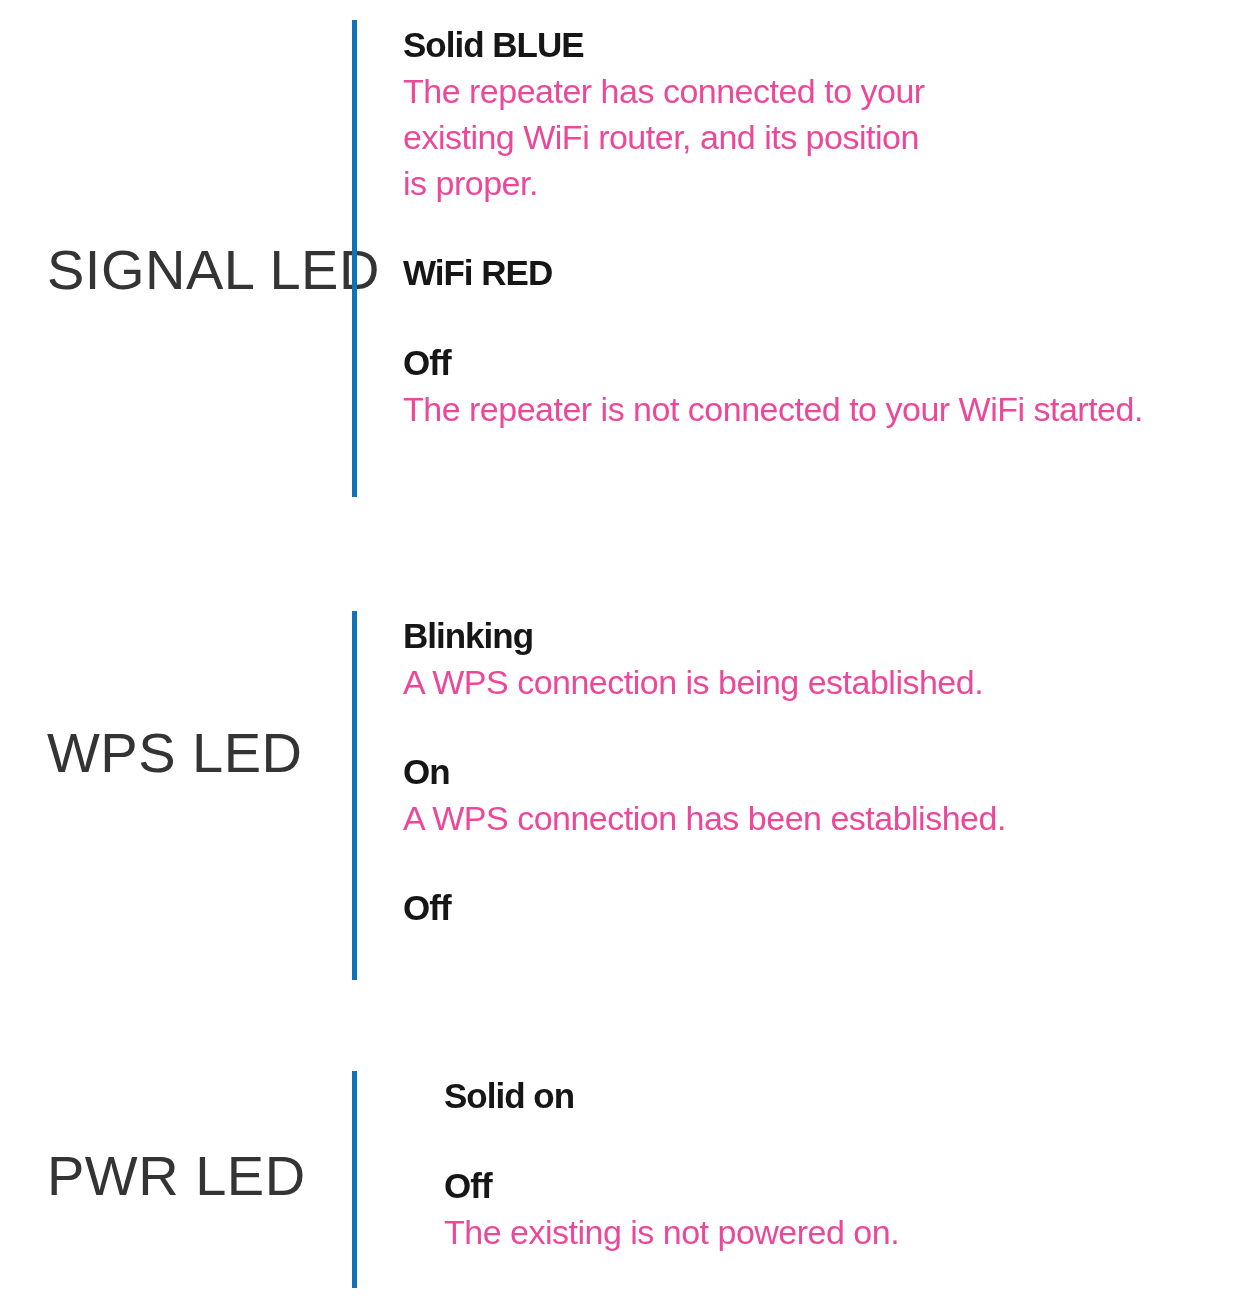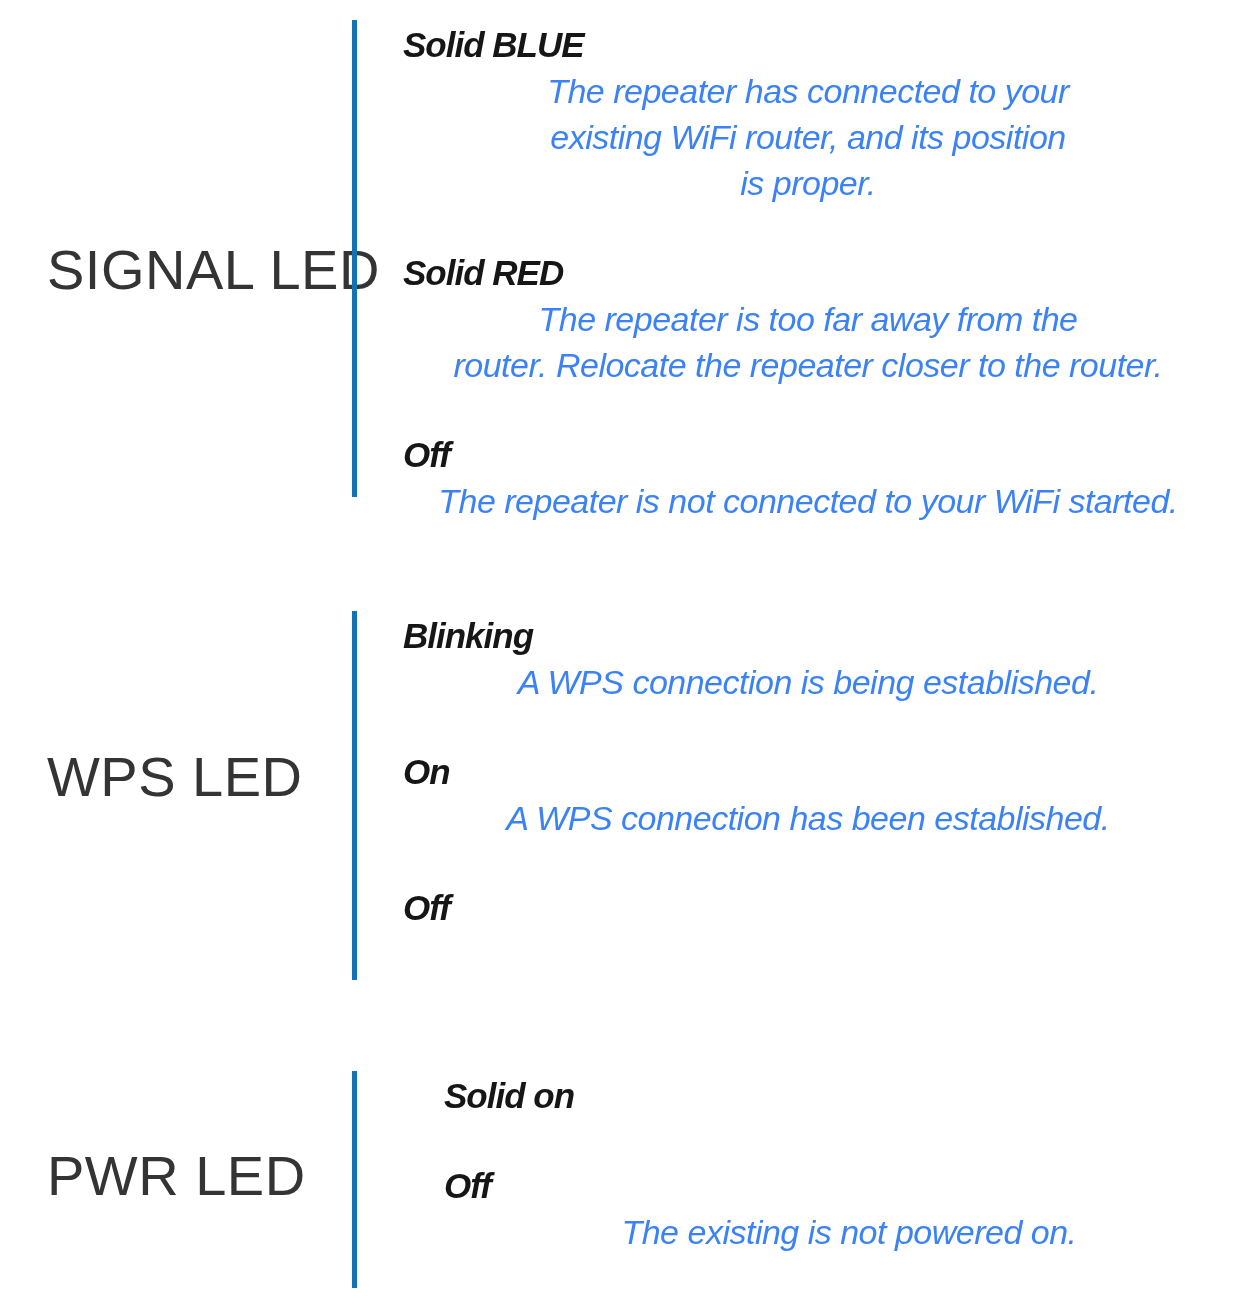--- a/index.html
+++ b/index.html
@@ -28,69 +28,66 @@
     position: absolute;
     left: 352px;
     width: 5px;
     background: #1272b5;
   }
   .entries {
     position: absolute;
     left: 403px;
     width: 810px;
   }
-  .entry { margin-bottom: 44px; font-style: italic; }
+  .entry { margin-bottom: 44px; }
   .entry:last-child { margin-bottom: 0; }
   .state {
     font-size: 35px;
     font-weight: 700;
     font-stretch: condensed;
     letter-spacing: -1px;
     line-height: 46px;
     color: #161616;
     white-space: pre-line;
   }
   .desc {
     font-size: 34px;
     font-stretch: condensed;
     letter-spacing: -0.5px;
     line-height: 46px;
-    color: #3b82f6;
+    color: #ec4899;
     white-space: pre-line;
-    text-align: center;
   }
   
   .rule-1 { top: 20px;   height: 477px; }
   .rule-2 { top: 611px;  height: 369px; }
   .rule-3 { top: 1071px; height: 217px; }
   .entries-1 { top: 22px; }
   .entries-2 { top: 613px; }
   .entries-3 { top: 1073px; margin-left: 41px; }
   .label-1 { top: 237px; }
-  .label-2 { top: 744px; }
+  .label-2 { top: 720px; }
   .label-3 { top: 1143px; }
 </style>
 </head>
 <body>
 
 <div class="page">
 
   <div class="led-label label-1">SIGNAL LED</div>
   <div class="vrule rule-1"></div>
   <div class="entries entries-1">
     <div class="entry">
       <div class="state">Solid BLUE</div>
       <div class="desc">The repeater has connected to your
 existing WiFi router, and its position
 is proper.</div>
     </div>
     <div class="entry">
-      <div class="state">Solid RED</div>
-      <div class="desc">The repeater is too far away from the
-router. Relocate the repeater closer to the router.</div>
+      <div class="state">WiFi RED</div>
     </div>
     <div class="entry">
       <div class="state">Off</div>
       <div class="desc">The repeater is not connected to your WiFi started.</div>
     </div>
   </div>
 
   <div class="led-label label-2">WPS LED</div>
   <div class="vrule rule-2"></div>
   <div class="entries entries-2">

